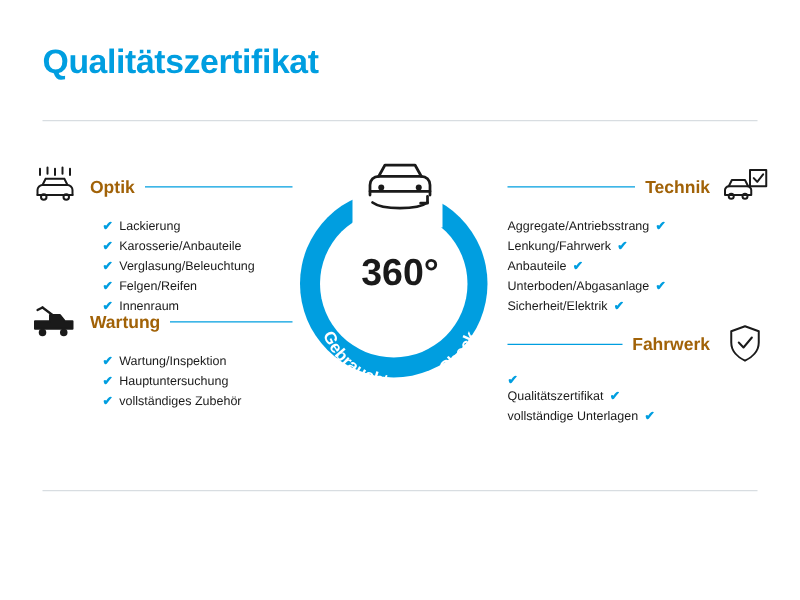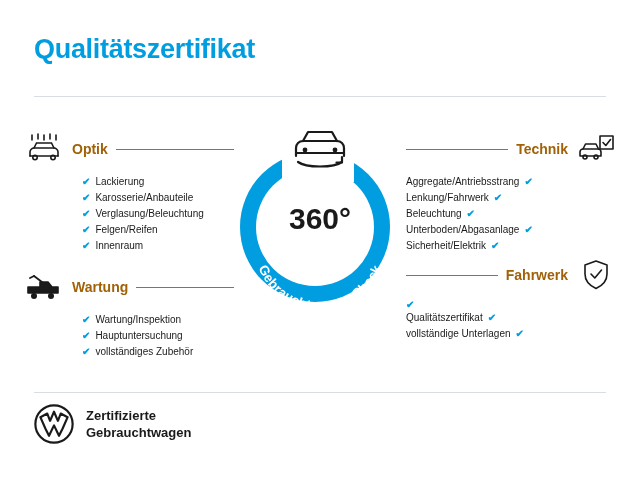--- a/index.html
+++ b/index.html
@@ -91,21 +91,21 @@
     color: #009ee0;
     font-size: 10px;
     font-weight: bold;
     line-height: 1;
   }
   .left-items li { justify-content: flex-start; }
   .right-items li { justify-content: flex-end; flex-direction: row-reverse; }
 
   
   #sec-optik   { left: 24px;  top: 132px; width: 210px; }
-  #sec-wartung { left: 24px;  top: 270px; width: 210px; text-align: center; }
+  #sec-wartung { left: 24px;  top: 240px; width: 210px; text-align: center; }
   #sec-technik { left: 406px; top: 132px; width: 210px; text-align: center; }
   #sec-garantie{ left: 406px; top: 258px; width: 210px; }
 
   #sec-optik .items, #sec-wartung .items { padding-left: 58px; }
   #sec-technik .items, #sec-garantie .items { padding-right: 58px; }
 
   
   .badge {
     position: absolute;
     left: 226px;
@@ -303,21 +303,21 @@
       <li>
           <span class="check">✔</span>
           <span>Aggregate/Antriebsstrang</span>
         </li>
       <li>
           <span class="check">✔</span>
           <span>Lenkung/Fahrwerk</span>
         </li>
       <li>
           <span class="check">✔</span>
-          <span>Beleuchtung</span>
+          <span>Anbauteile</span>
         </li>
       <li>
           <span class="check">✔</span>
           <span>Unterboden/Abgasanlage</span>
         </li>
       <li>
           <span class="check">✔</span>
           <span>Sicherheit/Elektrik</span>
         </li>
     </ul>
@@ -374,24 +374,14 @@
       </defs>
       <text text-anchor="middle">
         <textPath href="#arcpath" startOffset="50%">Gebrauchtwagen-Check</textPath>
       </text>
     </svg>
 
     <div class="deg">360°</div>
   </div>
 
   <div class="footer-rule"></div>
-  <div class="brand">
-    <svg class="vw-logo" viewBox="0 0 44 44">
-      <circle cx="22" cy="22" r="20.5" fill="none" stroke="#1a1a1a" stroke-width="2.4"></circle>
-      <path d="M22 8.5 L26.3 18.5 L29.4 10.5 L37 14.5 L31.5 27 L27.5 35 L22 23.5 L16.5 35 L12.5 27 L7 14.5 L14.6 10.5 L17.7 18.5 Z" fill="none" stroke="#1a1a1a" stroke-width="2.4" stroke-linejoin="round"></path>
-    </svg>
-    <div class="brand-text">
-      <div>Zertifizierte</div>
-      <div>Gebrauchtwagen</div>
-    </div>
-  </div>
 
 </div>
 
 </body></html>

